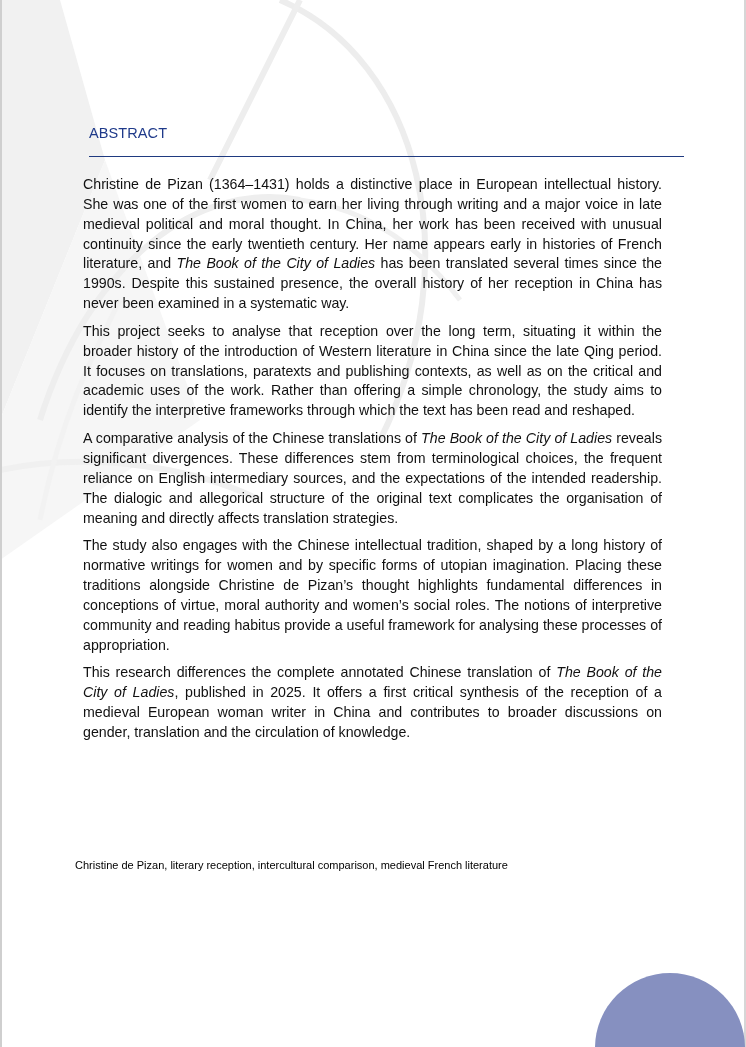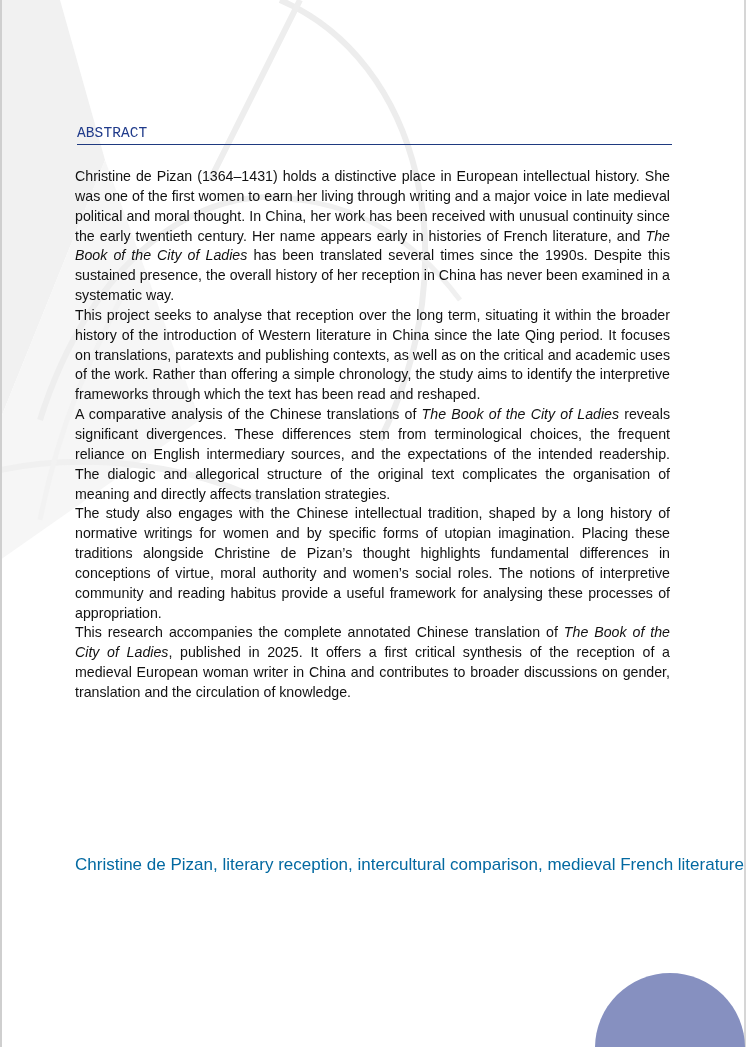--- a/index.html
+++ b/index.html
@@ -2,35 +2,35 @@
 <html><head>
 <meta charset="utf-8">
 <style>
   html, body { margin: 0; padding: 0; background: #ffffff; }
   body { width: 746px; height: 1047px; position: relative; overflow: hidden; font-family: "Liberation Sans", sans-serif; }
   .page { position: absolute; left: 0; top: 0; width: 746px; height: 1047px; background: #ffffff; overflow: hidden; }
   .edge-left { position: absolute; left: 0; top: 0; width: 2px; height: 1047px; background: #cfcfcf; }
   .edge-right { position: absolute; right: 0; top: 0; width: 2px; height: 1047px; background: #d6d6d6; }
   .watermark { position: absolute; left: 0; top: 0; width: 746px; height: 1047px; pointer-events: none; }
   .section-title {
-    position: absolute; left: 77px; width: 595px;
+    position: absolute; left: 89px; width: 595px;
     color: #1f3a8a; font-size: 14.5px; letter-spacing: 0.1px;
-    border-bottom: 1.3px solid #1f3a80; padding-bottom: 2px; line-height: 18px; font-family: Liberation Mono, monospace;
+    border-bottom: 1.3px solid #1f3a80; padding-bottom: 14px; line-height: 18px;
   }
   .abstract-title { top: 124px; }
   .keywords-title { top: 812px; }
   .body-text {
     position: absolute; left: 75px; width: 595px; top: 167px;
     color: #111111; font-size: 14.2px; line-height: 19.85px; text-align: justify;
   }
-  .body-text p { margin: 0; }
+  .body-text p { margin: 8px; }
   .body-text em { font-style: italic; }
   .keywords-text {
     position: absolute; left: 75px; width: 620px; top: 855px;
-    color: #0369a1; font-size: 17px; line-height: 20px; white-space: nowrap;
+    color: #000000; font-size: 11px; line-height: 20px; white-space: nowrap;
   }
   .corner-circle {
     position: absolute; left: 595px; top: 973px; width: 150px; height: 150px;
     border-radius: 50%; background: #8690c0;
   }
 </style>
 </head>
 <body>
 
 <div class="page">
@@ -60,21 +60,21 @@
     <p>
       <span>This project seeks to analyse that reception over the long term, situating it within the broader history of the introduction of Western literature in China since the late Qing period. It focuses on translations, paratexts and publishing contexts, as well as on the critical and academic uses of the work. Rather than offering a simple chronology, the study aims to identify the interpretive frameworks through which the text has been read and reshaped.</span>
     </p>
     <p>
       <span>A comparative analysis of the Chinese translations of </span><em>The Book of the City of Ladies</em><span> reveals significant divergences. These differences stem from terminological choices, the frequent reliance on English intermediary sources, and the expectations of the intended readership. The dialogic and allegorical structure of the original text complicates the organisation of meaning and directly affects translation strategies.</span>
     </p>
     <p>
       <span>The study also engages with the Chinese intellectual tradition, shaped by a long history of normative writings for women and by specific forms of utopian imagination. Placing these traditions alongside Christine de Pizan’s thought highlights fundamental differences in conceptions of virtue, moral authority and women’s social roles. The notions of interpretive community and reading habitus provide a useful framework for analysing these processes of appropriation.</span>
     </p>
     <p>
-      <span>This research accompanies the complete annotated Chinese translation of </span><em>The Book of the City of Ladies</em><span>, published in 2025. It offers a first critical synthesis of the reception of a medieval European woman writer in China and contributes to broader discussions on gender, translation and the circulation of knowledge.</span>
+      <span>This research differences the complete annotated Chinese translation of </span><em>The Book of the City of Ladies</em><span>, published in 2025. It offers a first critical synthesis of the reception of a medieval European woman writer in China and contributes to broader discussions on gender, translation and the circulation of knowledge.</span>
     </p>
   </div>
 
 
   <div class="keywords-text">Christine de Pizan, literary reception, intercultural comparison, medieval French literature</div>
 
   <div class="corner-circle"></div>
 </div>
 
 </body></html>

